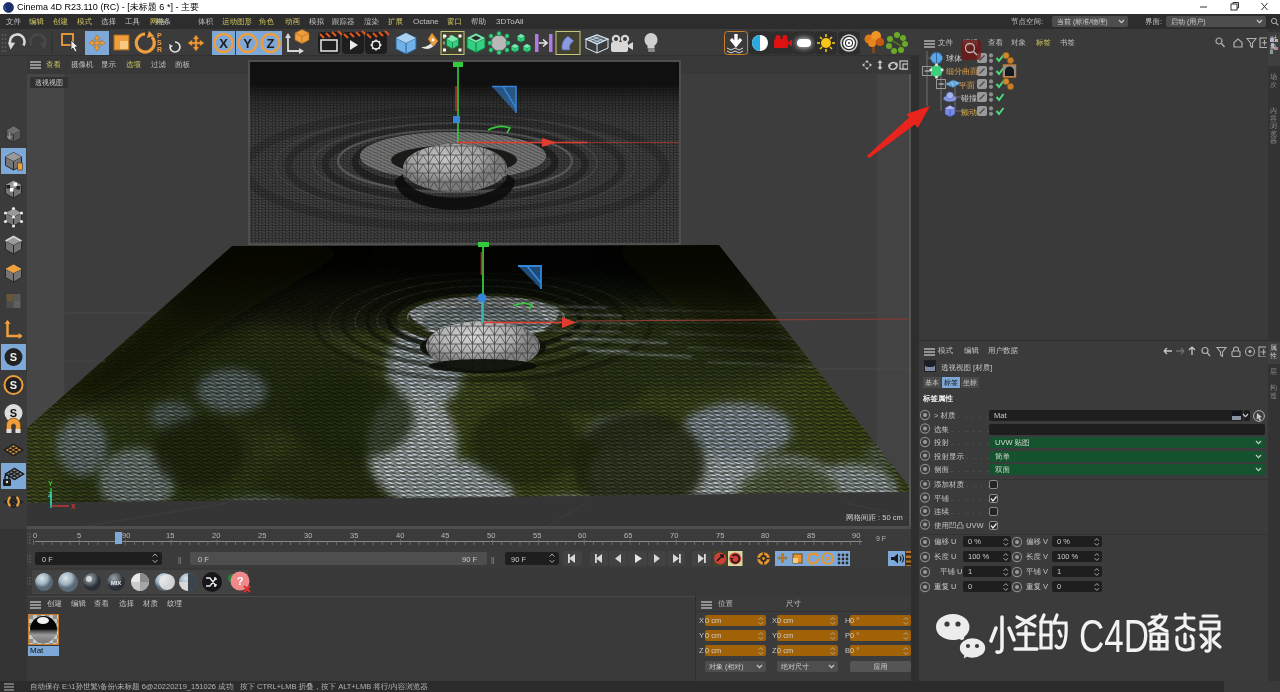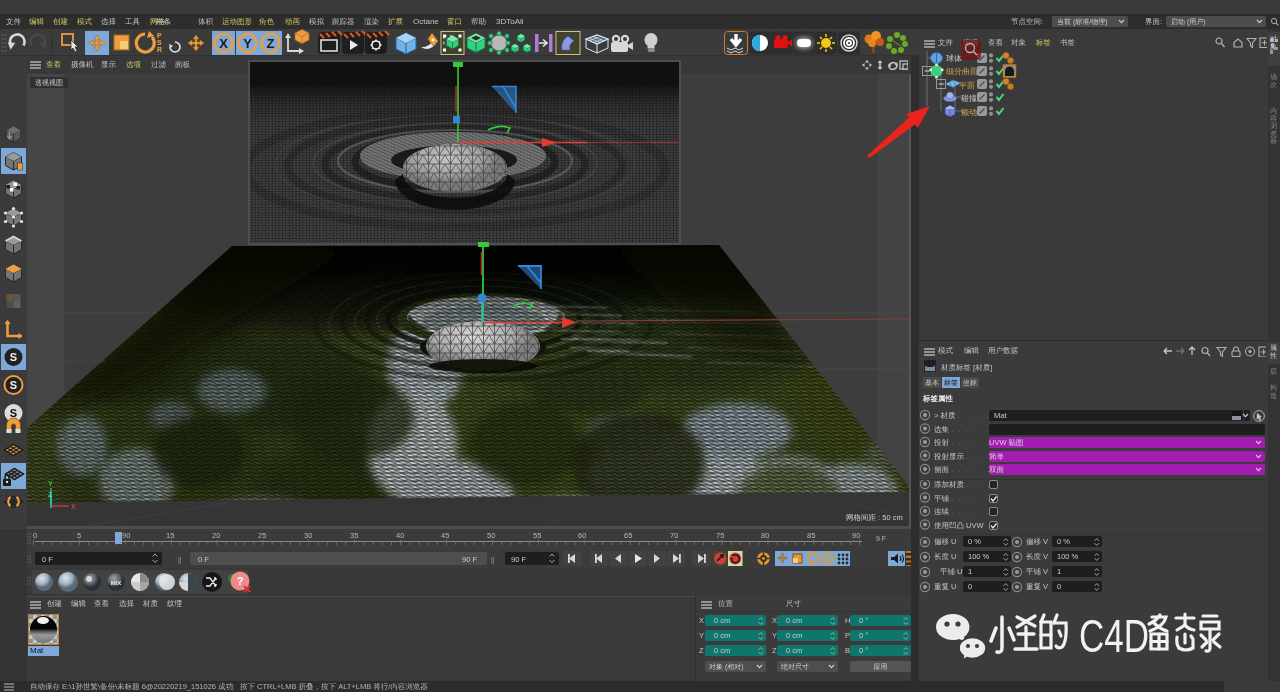--- a/index.html
+++ b/index.html
@@ -25,20 +25,38 @@
 #timeline{left:25px;top:529px;width:886px;height:20px;background:#3b3b3b}
 #animrow{left:25px;top:549px;width:886px;height:19px;background:#3b3b3b}
 #matshelf{left:25px;top:568px;width:886px;height:28px;background:#383838}
 #matmgr{left:27px;top:596px;width:668px;height:85px;background:#3a3a3a}
 #coord{left:695px;top:596px;width:216px;height:85px;background:#3b3b3b;border-left:1px solid #2e2e2e}
 #blleft{left:0;top:529px;width:27px;height:152px;background:#343434}
 #status{left:0;top:681px;width:1224px;height:11px;background:#2c2c2c;color:#b5b5b5;font-size:7.5px;line-height:11px}
 .cjk{font-size:7.5px}
 </style></head><body>
 <div id="stage">
+<div class="abs" id="title">
+  <svg class="abs" style="left:3px;top:2px" width="11" height="11">
+        <circle cx="5.5" cy="5.5" r="5" fill="#1b2f6e"></circle>
+        <path d="M2 8 A5 5 0 0 1 5.5 .6 A4 4 0 0 0 4 8 Z" fill="#4a67b0"></path>
+        <circle cx="5.5" cy="5.5" r="5" fill="none" stroke="#16224d" stroke-width=".7"></circle>
+      </svg>
+  <span class="txt">Cinema 4D R23.110 (RC) - [未标题 6 *] - 主要</span>
+  <svg class="abs" style="left:1198px;top:0" width="11" height="13">
+        <line x1="2" y1="7" x2="9" y2="7" stroke="#333" stroke-width="1"></line>
+      </svg>
+  <svg class="abs" style="left:1229px;top:0" width="11" height="13">
+        <rect x="2" y="4" width="6" height="6" fill="none" stroke="#333" stroke-width="1"></rect>
+        <path d="M4,4 L4,2.5 L9.5,2.5 L9.5,8 L8,8" fill="none" stroke="#333" stroke-width="1"></path>
+      </svg>
+  <svg class="abs" style="left:1259px;top:0" width="11" height="13">
+        <path d="M2.5,3 L8.5,10 M8.5,3 L2.5,10" stroke="#333" stroke-width="1"></path>
+      </svg>
+</div>
 <div class="abs" id="menubar">
   <span class="mi" style="left:6px">文件</span>
   <span class="mi y" style="left:29px">编辑</span>
   <span class="mi y" style="left:53px">创建</span>
   <span class="mi y" style="left:77px">模式</span>
   <span class="mi" style="left:101px">选择</span>
   <span class="mi" style="left:125px">工具</span>
   <span class="mi y" style="left:150px">网格</span>
   <span class="mi" style="left:156px">样条</span>
   <span class="mi" style="left:198px">体积</span>
@@ -814,21 +832,21 @@
           </g>
    <g stroke="#b0b0b0" fill="none">
             <rect x="97" y="1" width="9.5" height="10" stroke-width="1.1"></rect>
             <path d="M101.7,3 l0,6 m-3,-3 l6,0" stroke-width="1.1"></path>
           </g>
   </svg>
   <rect class="abs">
   <div class="abs" style="left:5px;top:19px;width:12px;height:12px;background:#7a8aa0;border:1px solid #222">
             <div style="width:100%;height:55%;background:#1a1e26;border-radius:0 0 40% 40%"></div>
           </div>
-  <span class="mi" style="left:22px;top:22px">材质标签 [材质]</span>
+  <span class="mi" style="left:22px;top:22px">透视视图 [材质]</span>
   <div class="abs" style="left:4px;top:36px;width:18px;height:11px;background:#4a4a4a;color:#c8c8c8;font-size:7px;text-align:center;line-height:11px">基本</div>
   <div class="abs" style="left:23px;top:36px;width:18px;height:11px;background:#7ea8d8;color:#1a1a1a;font-size:7px;text-align:center;line-height:11px">标签</div>
   <div class="abs" style="left:42px;top:36px;width:18px;height:11px;background:#4a4a4a;color:#c8c8c8;font-size:7px;text-align:center;line-height:11px">坐标</div>
   <span class="mi" style="left:4px;top:53px;color:#e8e8e8;font-weight:bold">标签属性</span>
   <div id="attrrows">
    <svg class="abs" style="left:0;top:64px" width="349" height="200">
     <defs>
       <g id="knob">
                   <circle cx="0" cy="0" r="4.6" fill="none" stroke="#8a8a8a" stroke-width="1.1"></circle>
                   <circle cx="0" cy="0" r="2" fill="#9a9a9a"></circle>
@@ -853,21 +871,21 @@
                 <use href="#knob" x="6" y="182"></use>
      <use href="#knob" x="98" y="137"></use>
                 <use href="#knob" x="98" y="152"></use>
                 <use href="#knob" x="98" y="167"></use>
                 <use href="#knob" x="98" y="182"></use>
     </g>
    </svg>
    <style>
     .lbl{position:absolute;font-size:7.5px;color:#c5c5c5;white-space:nowrap}
     .dotl{color:#777;letter-spacing:1.5px}
-    .dfield{position:absolute;left:70px;width:276px;height:11px;background:#a21caf;border-radius:2px;color:#d8d8d8;font-size:7.5px;line-height:11px;}
+    .dfield{position:absolute;left:70px;width:276px;height:11px;background:#14532d;border-radius:2px;color:#d8d8d8;font-size:7.5px;line-height:11px;padding-left:6px}
     .nfield{position:absolute;height:11px;background:#1e1e1e;border-radius:2px;color:#cdcdcd;font-size:7.5px;line-height:11px;padding-left:5px}
     .chkb{position:absolute;left:70px;width:9px;height:9px;background:#252525;border:1px solid #8a8a8a;border-radius:2px;overflow:hidden}.chkb svg{position:absolute;left:0;top:0}
    </style>
    <span class="lbl" style="left:15px;top:70px">&gt; 材质 <span class="dotl">. . . . .</span></span>
    <div class="nfield" style="left:70px;top:69px;width:261px">Mat
      <div class="abs" style="left:243px;top:1px;width:9px;height:9px;background:#8a94a4">
                 <div style="width:100%;height:60%;background:#10141a"></div>
               </div>
      <div class="abs" style="left:254px;top:0px;width:1px;height:11px;background:#3b3b3b"></div>
      <svg style="position:absolute;right:1px;top:3px" width="7" height="5">
@@ -1358,21 +1376,21 @@
         <g stroke="#bbb" stroke-width="1.4">
           <line x1="0" y1="1" x2="11" y2="1"></line>
           <line x1="0" y1="4" x2="11" y2="4"></line>
           <line x1="0" y1="7" x2="11" y2="7"></line>
         </g>
       </svg>
  <span class="mi" style="left:22px;top:3px">位置</span>
       <span class="mi" style="left:90px;top:3px">尺寸</span>
       <span class="mi" style="left:156px;top:19px">旋转</span>
  <div class="abs" style="left:0;top:15px;width:216px;height:1px;background:#333"></div>
- <style>.cf{position:absolute;width:61px;height:11px;background:#0f766e;border-radius:2px;color:#cdcdcd;font-size:7.5px;line-height:11px;padding-left:9px}.cl{position:absolute;font-size:7.5px;color:#c5c5c5}.csp{position:absolute;right:2px;top:2px}</style>
+ <style>.cf{position:absolute;width:61px;height:11px;background:#a16207;border-radius:2px;color:#cdcdcd;font-size:7.5px;line-height:11px;padding-left:0}.cl{position:absolute;font-size:7.5px;color:#c5c5c5}.csp{position:absolute;right:2px;top:2px}</style>
  <span class="cl" style="left:3px;top:20px">X</span>
       <div class="cf" style="left:9px;top:19px">0 cm<svg class="csp" width="6" height="8">
           <path d="M0.6,2.8 L2.8,0.6 L5,2.8 M0.6,5.2 L2.8,7.4 L5,5.2" stroke="#a8a8a8" stroke-width="1" fill="none"></path>
         </svg></div>
  <span class="cl" style="left:3px;top:35px">Y</span>
       <div class="cf" style="left:9px;top:34px">0 cm<svg class="csp" width="6" height="8">
           <path d="M0.6,2.8 L2.8,0.6 L5,2.8 M0.6,5.2 L2.8,7.4 L5,5.2" stroke="#a8a8a8" stroke-width="1" fill="none"></path>
         </svg></div>
  <span class="cl" style="left:3px;top:50px">Z</span>
       <div class="cf" style="left:9px;top:49px">0 cm<svg class="csp" width="6" height="8">

